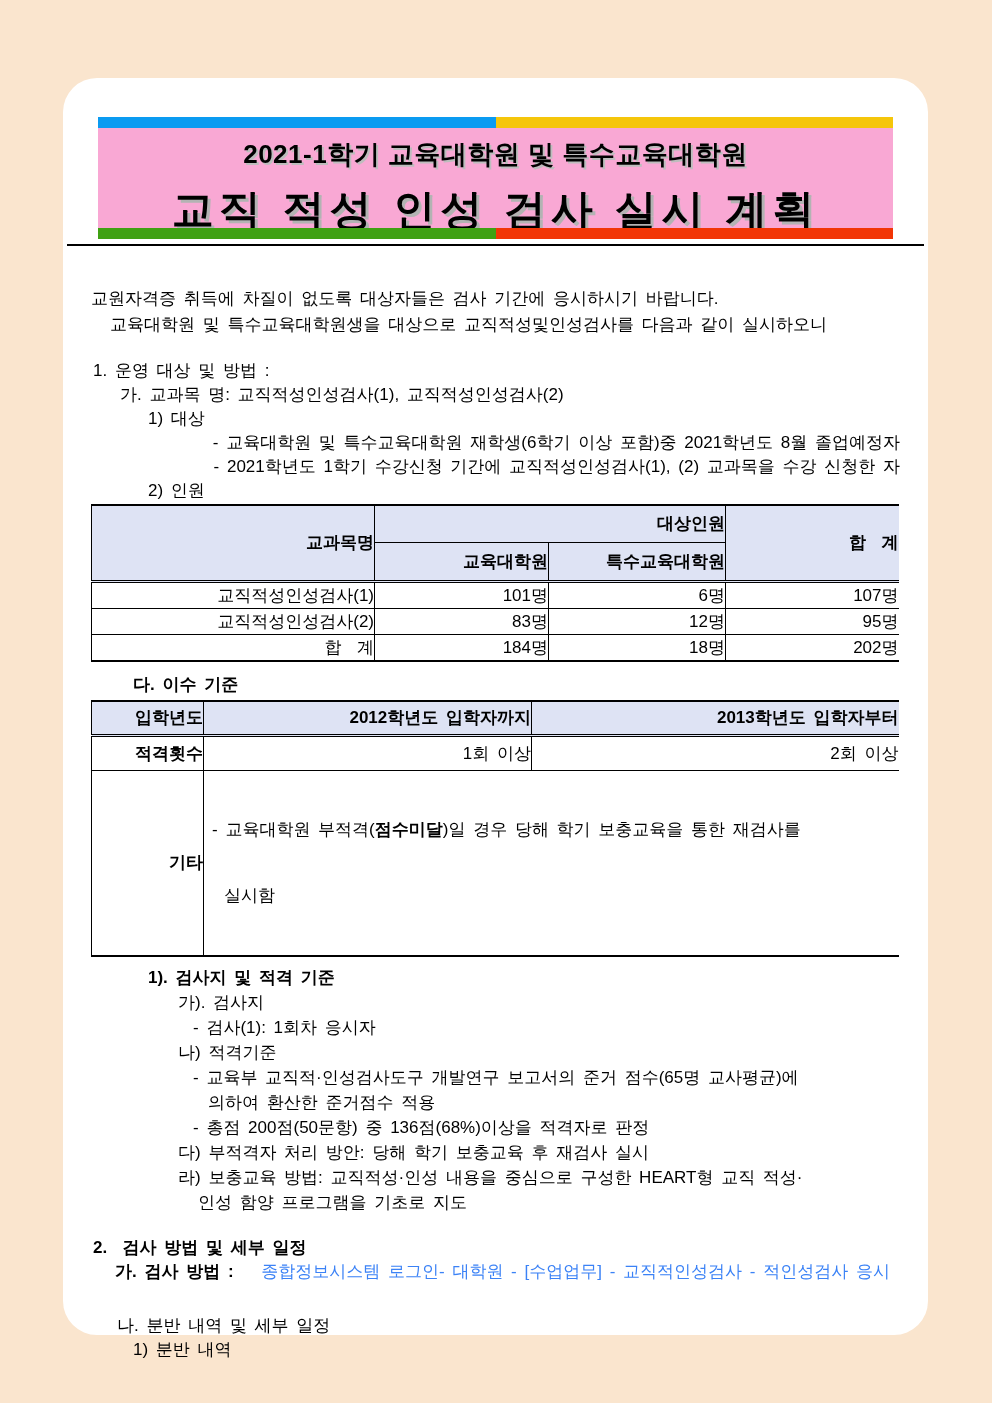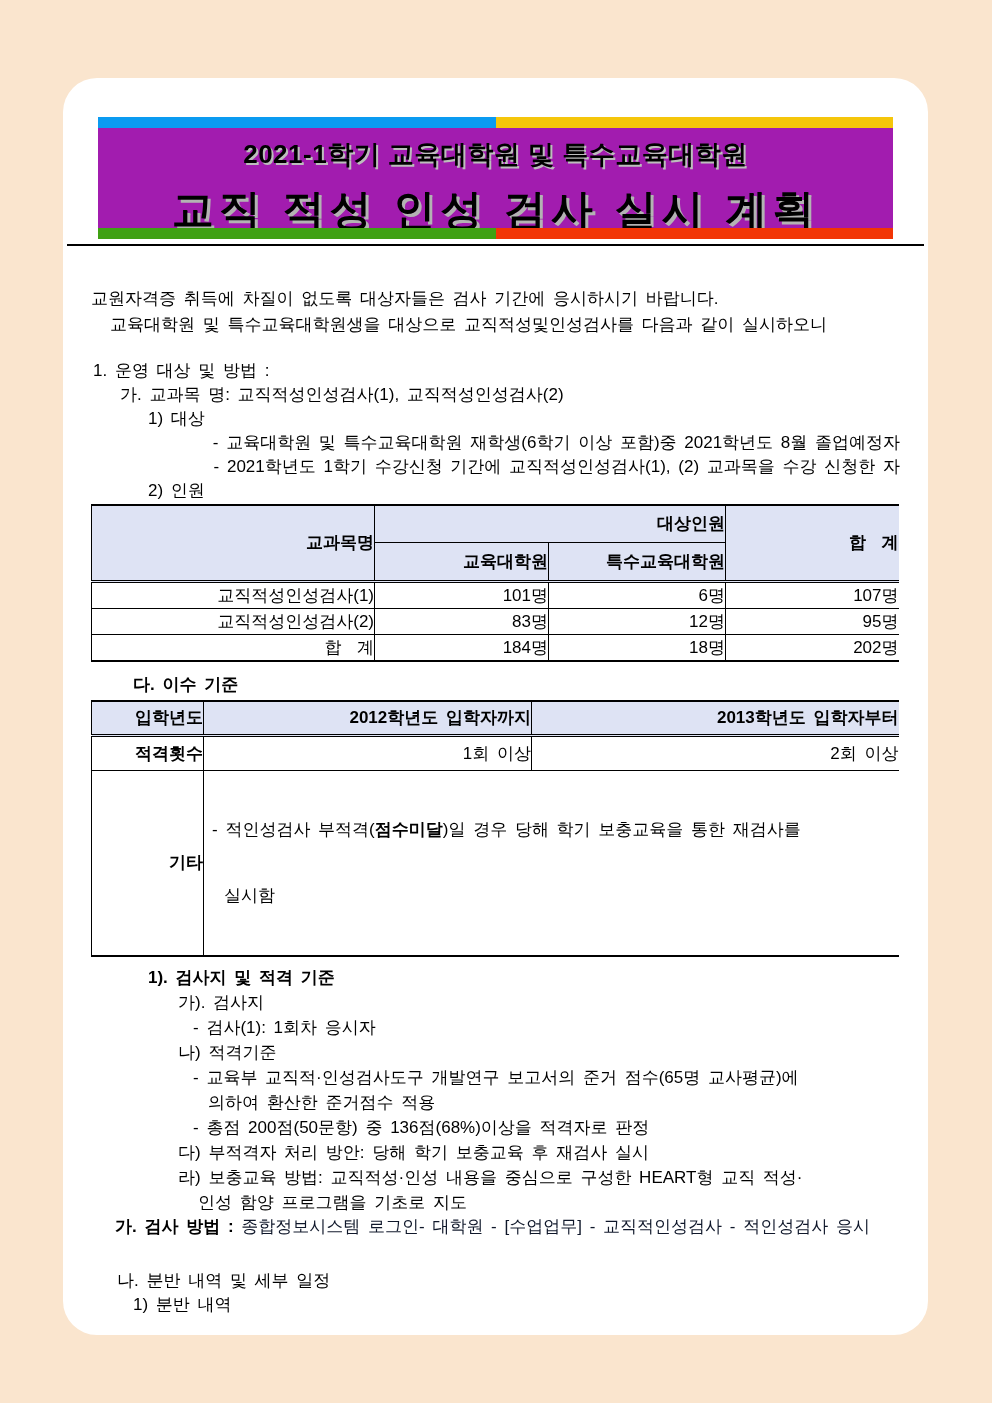--- a/index.html
+++ b/index.html
@@ -14,21 +14,21 @@
     background:#FFFFFF;border-radius:34px;
   }
   
   .header-wrap{margin:39px 35px 0;}
   .bar{height:11px;display:flex;}
   .bar .half{flex:1;}
   .half.blue{background:#0B9BF1;}
   .half.yellow{background:#F5C60A;}
   .half.green{background:#3FA113;}
   .half.red{background:#F23505;}
-  .title-box{background:#a21caf;height:100px;text-align:center;overflow:hidden;}
+  .title-box{background:#f9a8d4;height:100px;text-align:center;overflow:hidden;}
   .subtitle{
     margin-top:11px;font-size:26px;font-weight:bold;letter-spacing:0.5px;
     text-shadow:2px 2px 0 #bdbdbd;line-height:30px;
   }
   .main-title{
     font-size:42px;font-weight:bold;letter-spacing:5px;
     text-shadow:3px 3px 0 #b3b3b3;line-height:50px;margin-top:16px;
   }
   .rule{border:0;border-top:2px solid #000;margin:5px 4px 0;}
   
@@ -45,21 +45,21 @@
   .ind-26{padding-left:26px;}
   .ind-29{padding-left:29px;}
   .ind-37{padding-left:37px;text-align:right;}
   .ind-42{padding-left:42px;}
   .ind-57{padding-left:57px;}
   .ind-87{padding-left:87px;}
   .ind-102{padding-left:102px;}
   .ind-107{padding-left:107px;}
   .ind-117{padding-left:117px;}
   .crit .line{line-height:25px;}
-  .blue-link{color:#0f172a;}
+  .blue-link{color:#3b82f6;margin-left:20px;}
   
   table{border-collapse:collapse;table-layout:fixed;width:807px;}
   th,td{
     border:1px solid #000;padding:0;text-align:right;vertical-align:middle;
     font-size:17px;font-weight:normal;white-space:pre;line-height:1.25;
   }
   .t1{margin-top:1px;}
   .t1 .top-row th{border-top:2px solid #000;}
   .hdr-bg{background:#DEE3F4;}
   .dbl{border-bottom:3px double #000;}
@@ -164,38 +164,39 @@
         <th class="hdr-bg h-bold dbl no-r">2013학년도 입학자부터</th>
       </tr>
       <tr class="pass-row">
         <td class="h-bold">적격횟수</td>
         <td>1회 이상</td>
         <td class="no-r">2회 이상</td>
       </tr>
       <tr class="etc-row">
         <td class="h-bold">기타</td>
         <td colspan="2" class="etc-cell no-r">
-          <div class="line"><span>- 적인성검사 부적격(</span><span class="bold">점수미달</span><span>)일 경우 당해 학기 보충교육을 통한 재검사를</span></div>
+          <div class="line"><span>- 교육대학원 부적격(</span><span class="bold">점수미달</span><span>)일 경우 당해 학기 보충교육을 통한 재검사를</span></div>
           <div class="line etc-line2">실시함</div>
         </td>
       </tr>
     </tbody>
       </table>
 
     <div class="crit">
       <div class="line ind-57 bold crit-heading">1). 검사지 및 적격 기준</div>
       <div class="line ind-87">가). 검사지</div>
       <div class="line ind-102">- 검사(1): 1회차 응시자</div>
       <div class="line ind-87">나) 적격기준</div>
       <div class="line ind-102">- 교육부 교직적·인성검사도구 개발연구 보고서의 준거 점수(65명 교사평균)에</div>
       <div class="line ind-117">의하여 환산한 준거점수 적용</div>
       <div class="line ind-102">- 총점 200점(50문항) 중 136점(68%)이상을 적격자로 판정</div>
       <div class="line ind-87">다) 부적격자 처리 방안: 당해 학기 보충교육 후 재검사 실시</div>
       <div class="line ind-87">라) 보충교육 방법: 교직적성·인성 내용을 중심으로 구성한 HEART형 교직 적성·</div>
       <div class="line ind-107">인성 함양 프로그램을 기초로 지도</div>
     </div>
 
+    <div class="line ind-2 bold mt-21">2.  검사 방법 및 세부 일정</div>
     <div class="line ind-24"><span class="bold">가. 검사 방법 : </span><span class="blue-link">종합정보시스템 로그인- 대학원 - [수업업무] - 교직적인성검사 - 적인성검사 응시</span></div>
     <div class="line ind-26 mt-30">나. 분반 내역 및 세부 일정</div>
     <div class="line ind-42">1) 분반 내역</div>
 
   </div>
 </div>
 
 </body></html>

